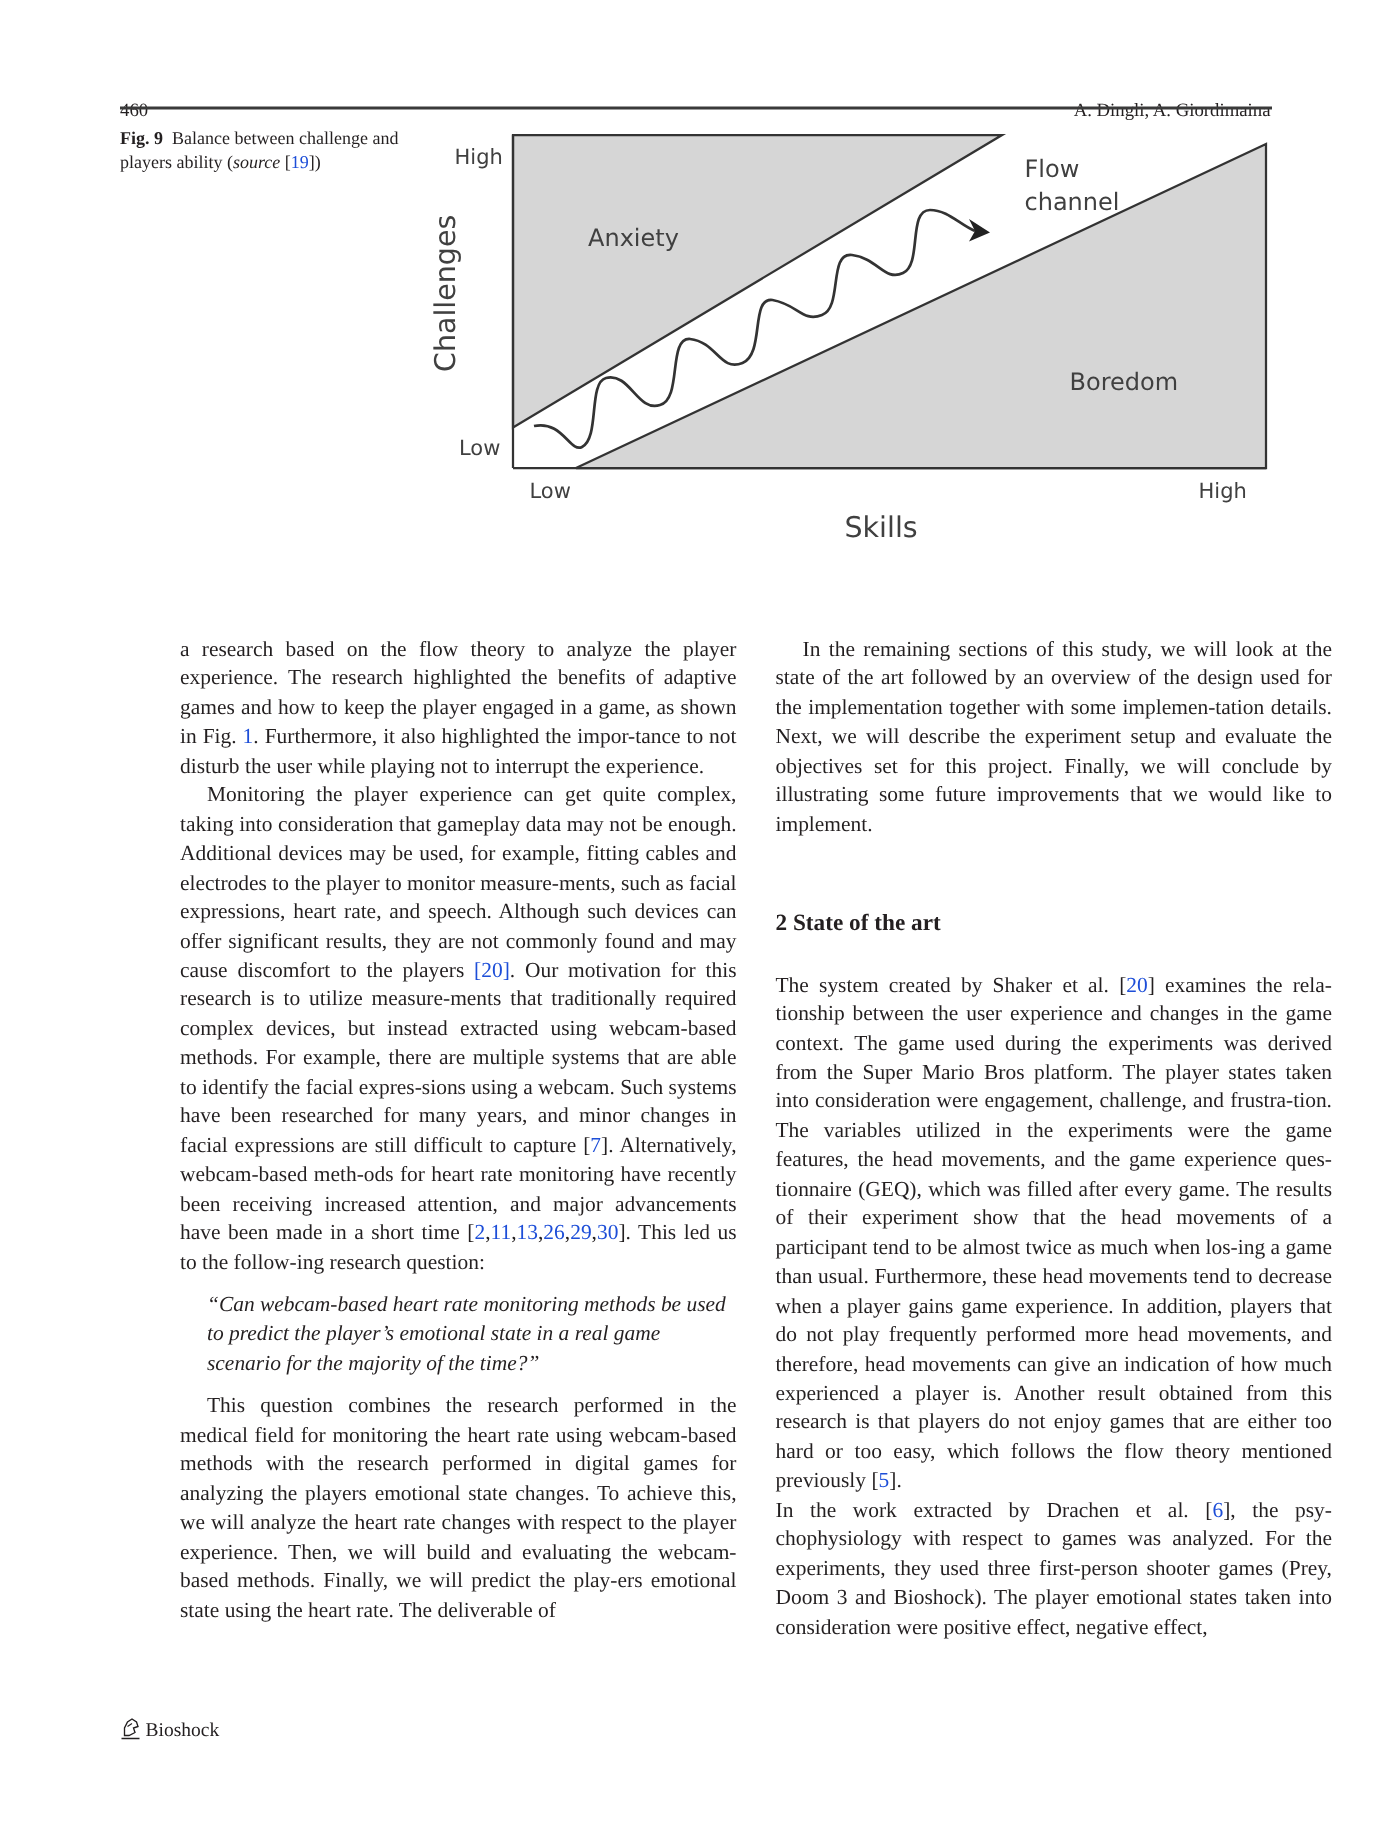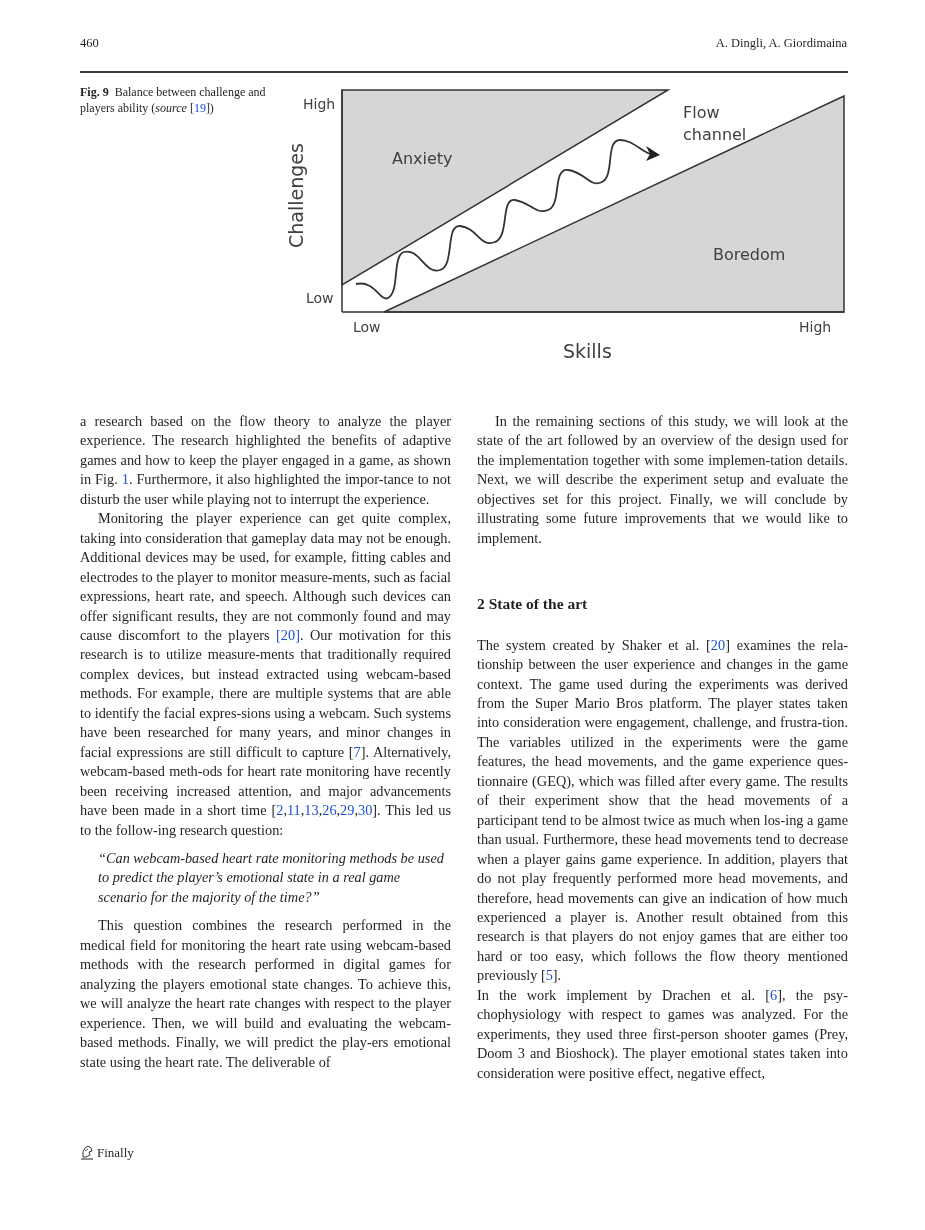--- a/index.html
+++ b/index.html
@@ -1,30 +1,30 @@
 <!DOCTYPE html>
 <html><head>
 <meta charset="utf-8">
 <style>
   html, body { margin: 0; padding: 0; background: #ffffff; }
   body { width: 925px; height: 1230px; position: relative; overflow: hidden;
          font-family: "Liberation Serif", "DejaVu Serif", serif; color: #231f20; }
-  .header { position: absolute; left: 80px; top: 36px; width: 767px; height: 22px;
+  .header { position: absolute; left: 80px; top: 66px; width: 767px; height: 22px;
             font-size: 12.5px; }
   .page-num { position: absolute; left: 0; top: 0; }
   .running-head { position: absolute; right: 0; top: 0; }
   .rule { position: absolute; left: 80px; top: 71px; width: 768px; height: 2px; background: #3a3a3a; }
   .caption { position: absolute; left: 80px; top: 85px; width: 190px; font-size: 12px; line-height: 15.5px; }
   .caption b { font-weight: bold; }
   .caption i { font-style: italic; }
   a.ref { color: #1d4ed8; text-decoration: none; }
   .figure { position: absolute; left: 280px; top: 80px; width: 580px; height: 300px; }
   .figure svg text { font-family: "DejaVu Sans", "Liberation Sans", sans-serif; fill: #404040; }
-  .col { position: absolute; top: 412px; width: 371px; font-size: 14.3px; line-height: 19.45px;
-         text-align: justify; hyphens: manual; }
+  .col { position: absolute; top: 424px; width: 371px; font-size: 14.3px; line-height: 19.45px;
+         text-align: justify; hyphens: manual; margin-left: 40px; }
   .col.left { left: 80px; }
   .col.right { left: 477px; }
   .col p { margin: 0; }
   .col p.indent { text-indent: 18px; }
   .quote { margin: 9px 0 9px 18px !important; font-style: italic; text-align: left; line-height: 19.5px; }
   .section-heading { font-weight: bold; font-size: 15.5px; margin: 46px 0 22px 0 !important; text-align: left; }
   .footer { position: absolute; left: 80px; top: 1145px; font-size: 13px; display: flex; align-items: center; gap: 3px; }
   .footer svg { display: block; }
 </style>
 </head>
@@ -71,23 +71,23 @@
   <p><span>a research based on the flow theory to analyze the player experience. The research highlighted the benefits of adaptive games and how to keep the player engaged in a game, as shown in Fig. </span><a class="ref" href="#">1</a><span>. Furthermore, it also highlighted the impor-tance to not disturb the user while playing not to interrupt the experience.</span></p>
   <p class="indent"><span>Monitoring the player experience can get quite complex, taking into consideration that gameplay data may not be enough. Additional devices may be used, for example, fitting cables and electrodes to the player to monitor measure-ments, such as facial expressions, heart rate, and speech. Although such devices can offer significant results, they are not commonly found and may cause discomfort to the players </span><a class="ref" href="#">[20]</a><span>. Our motivation for this research is to utilize measure-ments that traditionally required complex devices, but instead extracted using webcam-based methods. For example, there are multiple systems that are able to identify the facial expres-sions using a webcam. Such systems have been researched for many years, and minor changes in facial expressions are still difficult to capture [</span><a class="ref" href="#">7</a><span>]. Alternatively, webcam-based meth-ods for heart rate monitoring have recently been receiving increased attention, and major advancements have been made in a short time [</span><a class="ref" href="#">2</a>,<a class="ref" href="#">11</a>,<a class="ref" href="#">13</a>,<a class="ref" href="#">26</a>,<a class="ref" href="#">29</a>,<a class="ref" href="#">30</a><span>]. This led us to the follow-ing research question:</span></p>
   <p class="quote">“Can webcam-based heart rate monitoring methods be used to predict the player’s emotional state in a real game scenario for the majority of the time?”</p>
   <p class="indent">This question combines the research performed in the medical field for monitoring the heart rate using webcam-based methods with the research performed in digital games for analyzing the players emotional state changes. To achieve this, we will analyze the heart rate changes with respect to the player experience. Then, we will build and evaluating the webcam-based methods. Finally, we will predict the play-ers emotional state using the heart rate. The deliverable of</p>
 </div>
 
 <div class="col right">
   <p class="indent">In the remaining sections of this study, we will look at the state of the art followed by an overview of the design used for the implementation together with some implemen-tation details. Next, we will describe the experiment setup and evaluate the objectives set for this project. Finally, we will conclude by illustrating some future improvements that we would like to implement.</p>
   <p class="section-heading">2 State of the art</p>
   <p><span>The system created by Shaker et al. [</span><a class="ref" href="#">20</a><span>] examines the rela-tionship between the user experience and changes in the game context. The game used during the experiments was derived from the Super Mario Bros platform. The player states taken into consideration were engagement, challenge, and frustra-tion. The variables utilized in the experiments were the game features, the head movements, and the game experience ques-tionnaire (GEQ), which was filled after every game. The results of their experiment show that the head movements of a participant tend to be almost twice as much when los-ing a game than usual. Furthermore, these head movements tend to decrease when a player gains game experience. In addition, players that do not play frequently performed more head movements, and therefore, head movements can give an indication of how much experienced a player is. Another result obtained from this research is that players do not enjoy games that are either too hard or too easy, which follows the flow theory mentioned previously [</span><a class="ref" href="#">5</a><span>].</span></p>
-  <p><span>In the work implement by Drachen et al. [</span><a class="ref" href="#">6</a><span>], the psy-chophysiology with respect to games was analyzed. For the experiments, they used three first-person shooter games (Prey, Doom 3 and Bioshock). The player emotional states taken into consideration were positive effect, negative effect,</span></p>
+  <p><span>In the work extracted by Drachen et al. [</span><a class="ref" href="#">6</a><span>], the psy-chophysiology with respect to games was analyzed. For the experiments, they used three first-person shooter games (Prey, Doom 3 and Bioshock). The player emotional states taken into consideration were positive effect, negative effect,</span></p>
 </div>
 
 <div class="footer">
   <svg width="14" height="16" viewBox="0 0 14 16">
     <path d="M3,12 L3,7 L5,3 L8,1 L11,3 L12,6 L9,7 L10,10 L6,12 Z" fill="none" stroke="#231f20" stroke-width="0.9"></path>
     <path d="M5,6 L8,4" stroke="#231f20" stroke-width="0.7"></path>
     <line x1="1" y1="14" x2="13" y2="14" stroke="#231f20" stroke-width="1"></line>
   </svg>
-  <span>Finally</span>
+  <span>Bioshock</span>
 </div>
 
 </body></html>

